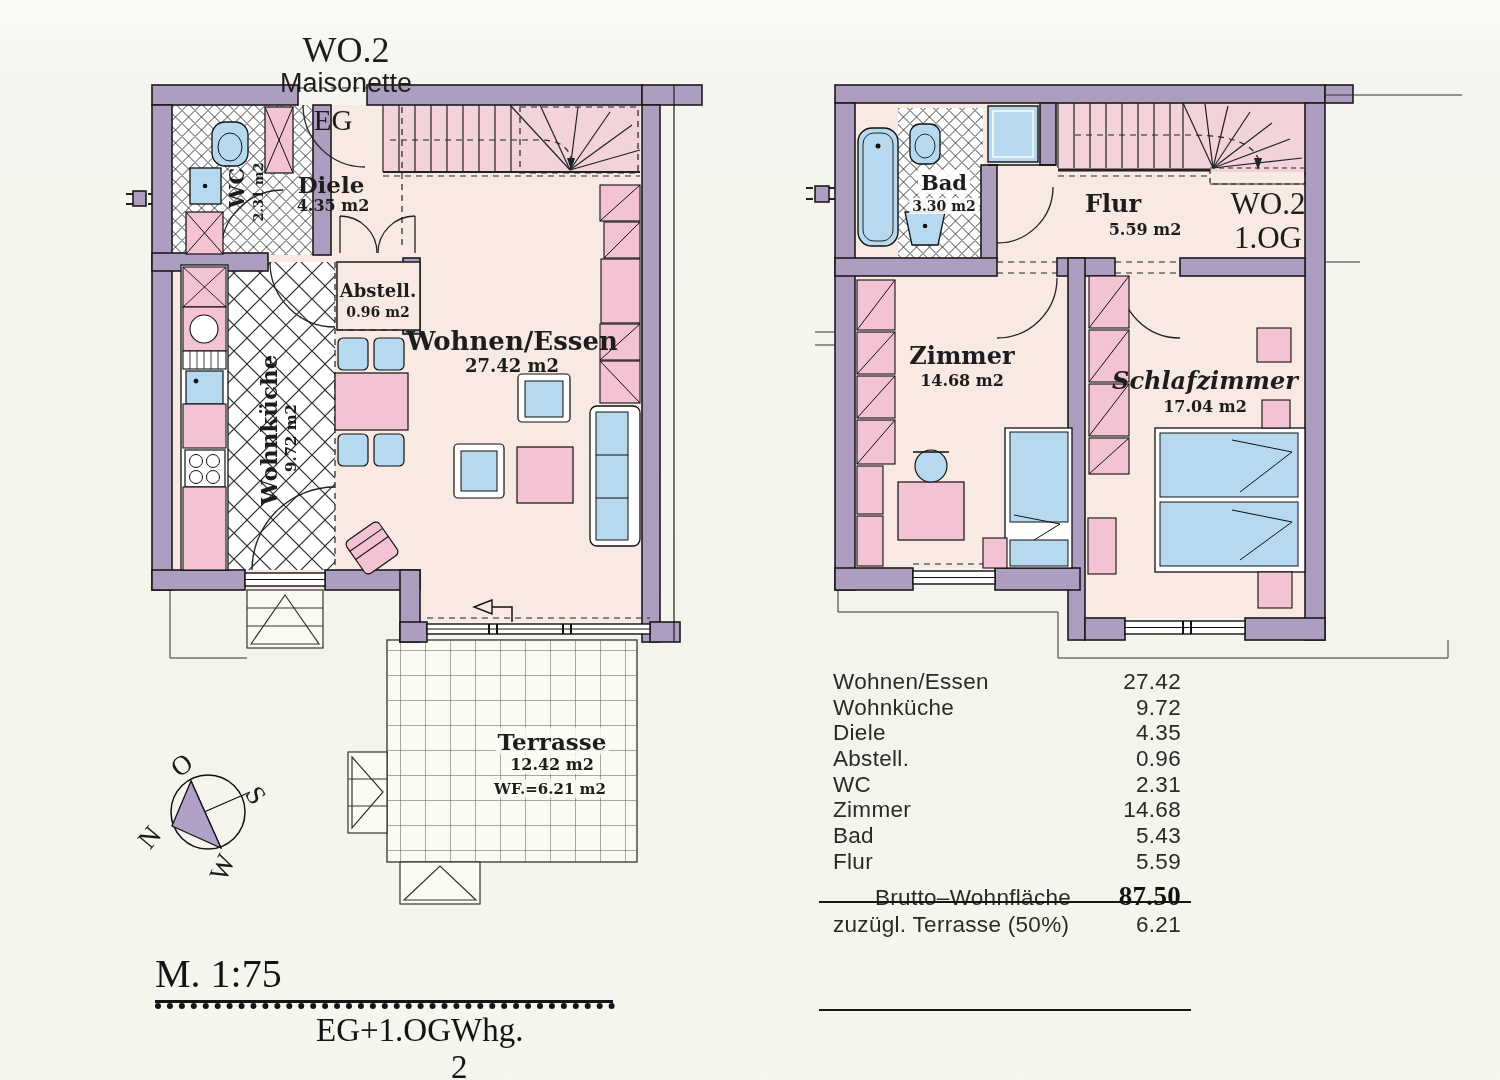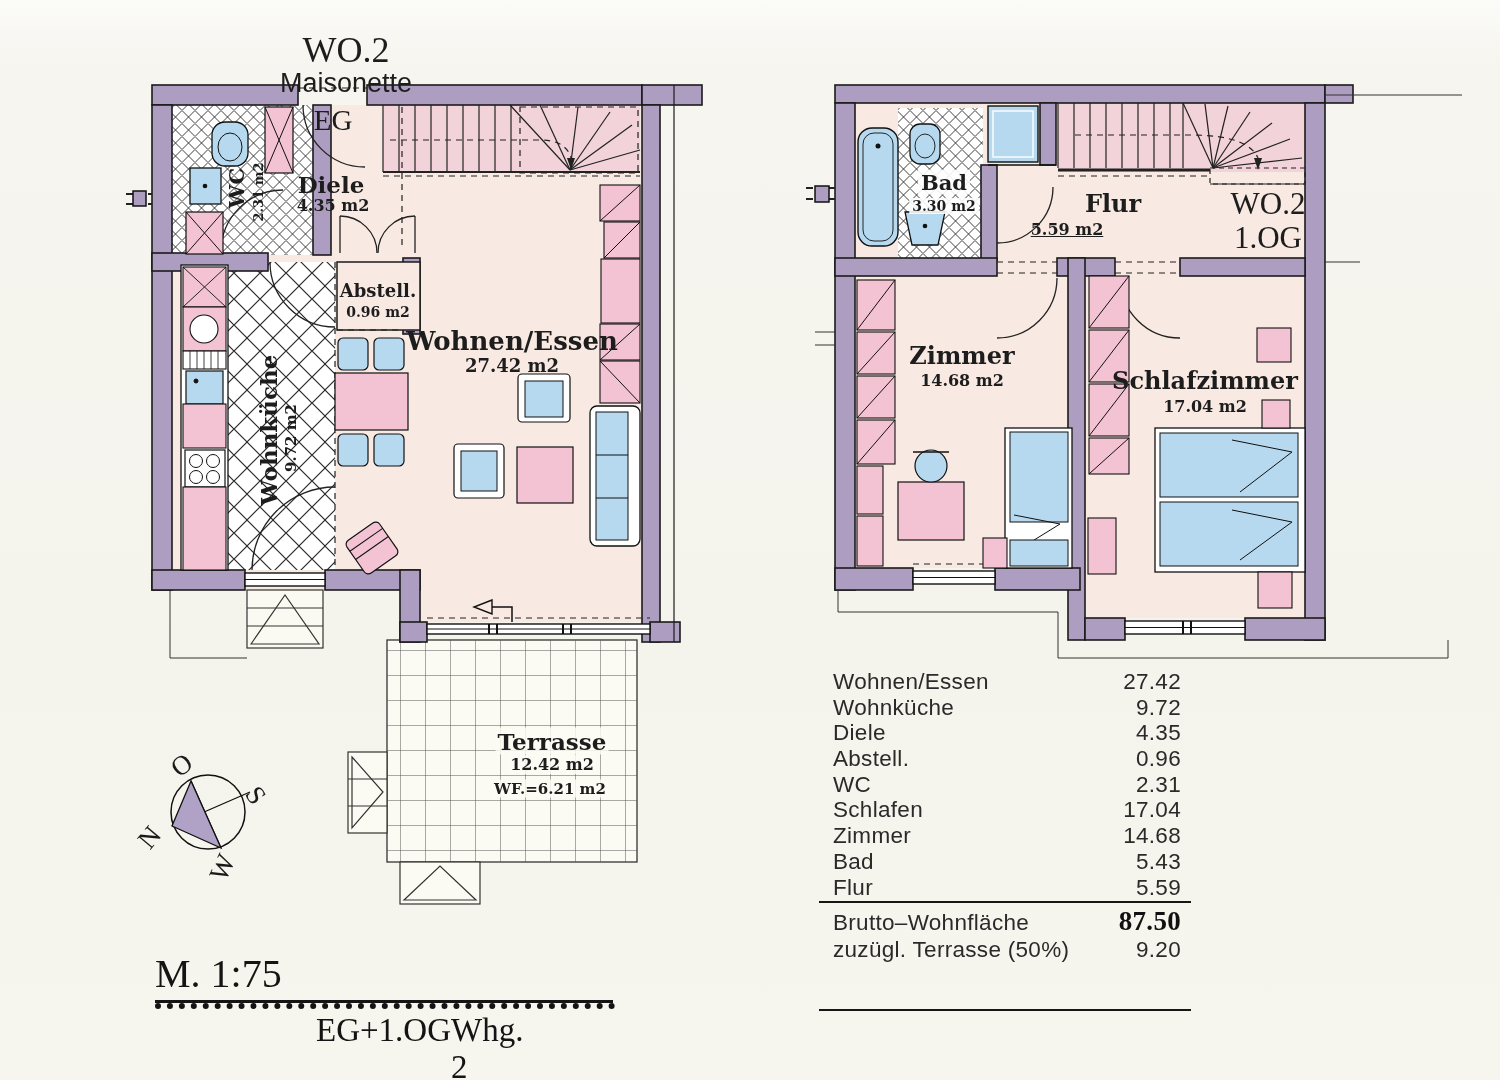--- a/index.html
+++ b/index.html
@@ -11,21 +11,21 @@
   .lbl.rot{transform:translate(-50%,-50%) rotate(-90deg);}
   .lbl.serif{font-family:"Liberation Serif",serif;font-weight:normal;}
   .lbl.sans{font-family:"Liberation Sans",sans-serif;font-weight:normal;}
   .backed{background:rgba(255,255,255,0.88);padding:0 3px;}
   .terback{background:rgba(252,251,243,0.85);padding:0 2px;}
   
   .atable{position:absolute;left:833px;top:669px;width:348px;color:#1c1c1c;}
   .trow{display:flex;justify-content:space-between;align-items:baseline;height:25.7px;
         font-size:22.5px;letter-spacing:0.3px;color:#2a2a2a;}
   .trow .val{text-align:right;}
-  .trow.total{height:31px;}
+  .trow.total{height:31px;margin-left:42px;}
   .trow.total .val{font-family:"Liberation Serif",serif;font-weight:bold;font-size:27px;color:#111;}
   .trow.adj{height:26px;}
   .rule{position:absolute;left:819px;width:372px;height:0;border-top:2.6px solid #161616;}
   
   .cap1{position:absolute;left:155px;top:950px;width:458px;display:flex;gap:48px;
         font-family:"Liberation Serif",serif;font-size:40px;color:#141414;
         border-bottom:3px solid #141414;padding-bottom:3px;align-items:flex-end;}
   .capdots{position:absolute;left:155px;top:1003px;width:460px;height:0;
         border-bottom:6px dotted #141414;}
   .cap2{position:absolute;left:316px;top:1012px;width:232px;display:flex;justify-content:space-between;
@@ -409,29 +409,29 @@
 <div class="lbl rot" style="left:291px;top:438px;font-size:15px;">9.72 m2</div>
 
 <div class="lbl" style="left:552px;top:741px;font-size:23px;"><span class="terback">Terrasse</span></div>
 <div class="lbl" style="left:552px;top:765px;font-size:16px;"><span class="terback">12.42 m2</span></div>
 <div class="lbl" style="left:550px;top:789px;font-size:15px;"><span class="terback">WF.=6.21 m2</span></div>
 
 <div class="lbl" style="left:944px;top:182px;font-size:21px;"><span class="backed">Bad</span></div>
 <div class="lbl" style="left:944px;top:206px;font-size:14px;"><span class="backed">3.30 m2</span></div>
 
 <div class="lbl" style="left:1113px;top:204px;font-size:24px;">Flur</div>
-<div class="lbl" style="left:1067px;top:230px;font-size:16px;text-decoration:underline;">5.59 m2</div>
+<div class="lbl" style="left:1145px;top:230px;font-size:16px;">5.59 m2</div>
 
 <div class="lbl serif" style="left:1268px;top:203px;font-size:31px;">WO.2</div>
 <div class="lbl serif" style="left:1268px;top:237px;font-size:31px;">1.OG</div>
 
 <div class="lbl" style="left:962px;top:356px;font-size:24px;">Zimmer</div>
 <div class="lbl" style="left:962px;top:381px;font-size:16px;">14.68 m2</div>
 
-<div class="lbl" style="left:1205px;top:381px;font-size:24px;">Schlafzimmer</div>
+<div class="lbl" style="left:1205px;top:381px;font-size:24px;font-style:italic;">Schlafzimmer</div>
 <div class="lbl" style="left:1205px;top:407px;font-size:16px;">17.04 m2</div>
 
 <div class="cletter" style="left:172px;top:750px;transform:rotate(-35deg);">O</div>
 <div class="cletter" style="left:248px;top:780px;transform:rotate(55deg);">S</div>
 <div class="cletter" style="left:210px;top:852px;transform:rotate(-65deg);">W</div>
 <div class="cletter" style="left:140px;top:822px;transform:rotate(-50deg);">N</div>
 
 <div class="cap1">
   <span>M. 1:75</span>
 </div>
@@ -456,40 +456,36 @@
       </div>
   <div class="trow">
         <span>Abstell.</span>
         <span class="val">0.96</span>
       </div>
   <div class="trow">
         <span>WC</span>
         <span class="val">2.31</span>
       </div>
   <div class="trow">
-        <span>Schlafen</span>
-        <span class="val">17.04</span>
-      </div>
-  <div class="trow">
         <span>Zimmer</span>
         <span class="val">14.68</span>
       </div>
   <div class="trow">
         <span>Bad</span>
         <span class="val">5.43</span>
       </div>
   <div class="trow">
         <span>Flur</span>
         <span class="val">5.59</span>
       </div>
   <div class="trow total" style="margin-top:6px;">
         <span>Brutto–Wohnfläche</span>
         <span class="val">87.50</span>
       </div>
   <div class="trow adj">
         <span>zuzügl. Terrasse (50%)</span>
-        <span class="val">9.20</span>
+        <span class="val">6.21</span>
       </div>
 </div>
 <div class="rule" style="top:901px;"></div>
 <div class="rule" style="top:1009px;"></div>
 
 </div>
 
 </body></html>

